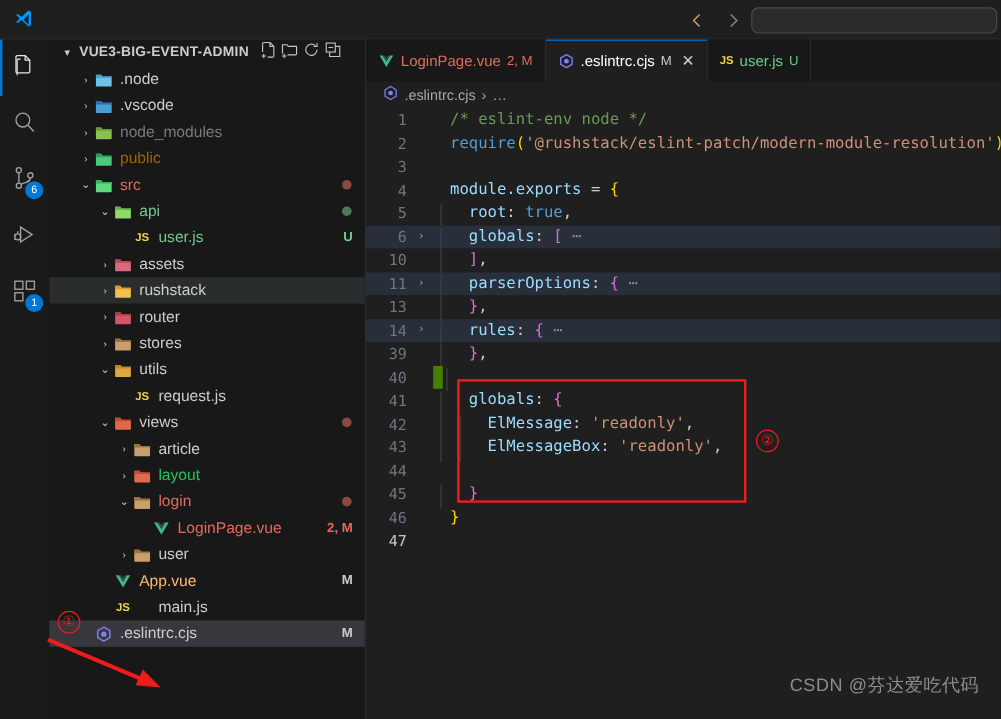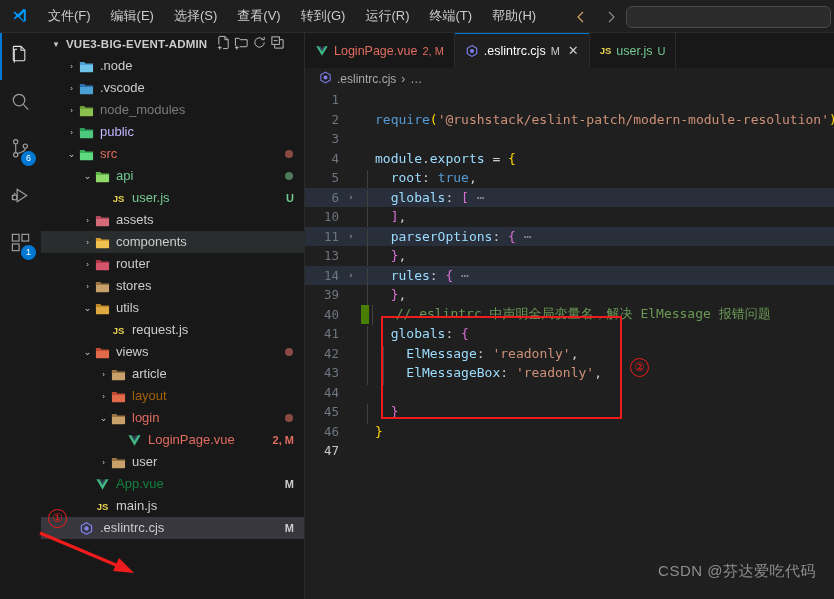--- a/index.html
+++ b/index.html
@@ -186,30 +186,20 @@
 <body>
 
 <div class="app">
 
   <div class="titlebar">
     <div class="vs-logo">
       <svg viewBox="0 0 24 24">
           <path fill="#0098ff" d="M17.8 1.2 9.9 8.7 5.2 5.1 3.4 6l4.1 4.5-4.1 4.5 1.8.9 4.7-3.6 7.9 7.5 3.1-1.4V2.6l-3.1-1.4zm.3 4.4v12.8l-5.7-6.4 5.7-6.4z"></path>
         </svg>
     </div>
-    <div class="menu" id="menu-root">
-        <div class="menu-item">文件(F)</div>
-        <div class="menu-item">编辑(E)</div>
-        <div class="menu-item">选择(S)</div>
-        <div class="menu-item">查看(V)</div>
-        <div class="menu-item">转到(G)</div>
-        <div class="menu-item">运行(R)</div>
-        <div class="menu-item">终端(T)</div>
-        <div class="menu-item">帮助(H)</div>
-      </div>
     <div class="titlebar-right">
       <div class="navbtn">
         <svg viewBox="0 0 16 16" fill="none" stroke="#d4a263" stroke-width="1.2">
           <path d="M10 3 5 8l5 5"></path>
         </svg>
       </div>
       <div class="navbtn">
         <svg viewBox="0 0 16 16" fill="none" stroke="#8a8a8a" stroke-width="1.2">
           <path d="M6 3l5 5-5 5"></path>
         </svg>
@@ -325,21 +315,21 @@
           <span class="lbl" style="color: rgb(122, 122, 122);">node_modules</span>
         </div>
         <div class="row" style="padding-left: 24px;">
           <span class="chev">›</span>
           <span class="ficon">
             <svg viewBox="0 0 16 16">
               <path d="M1 3.4h4.6l1.3 1.6H15v8.3a.7.7 0 0 1-.7.7H1.7a.7.7 0 0 1-.7-.7z" fill="#4ec87d"></path>
               <path d="M1 3.4h4.6l1.3 1.6H15v1.4H1z" fill="#2e9e5b"></path>
             </svg>
           </span>
-          <span class="lbl" style="color: #c4b5fd;">public</span>
+          <span class="lbl" style="color: #a16207;">public</span>
         </div>
         <div class="row" style="padding-left: 24px;">
           <span class="chev" style="font-size: 9px;">⌄</span>
           <span class="ficon">
             <svg viewBox="0 0 16 16">
               <path d="M1 3.4h4.6l1.3 1.6H15v8.3a.7.7 0 0 1-.7.7H1.7a.7.7 0 0 1-.7-.7z" fill="#5fd97f"></path>
               <path d="M1 3.4h4.6l1.3 1.6H15v1.4H1z" fill="#3ab05a"></path>
             </svg>
           </span>
           <span class="lbl" style="color: rgb(224, 108, 96);">src</span>
@@ -373,21 +363,21 @@
           <span class="lbl" style="color: rgb(204, 204, 204);">assets</span>
         </div>
         <div class="row hovered" style="padding-left: 40px;">
           <span class="chev">›</span>
           <span class="ficon">
             <svg viewBox="0 0 16 16">
               <path d="M1 3.4h4.6l1.3 1.6H15v8.3a.7.7 0 0 1-.7.7H1.7a.7.7 0 0 1-.7-.7z" fill="#f0c050"></path>
               <path d="M1 3.4h4.6l1.3 1.6H15v1.4H1z" fill="#d99c2b"></path>
             </svg>
           </span>
-          <span class="lbl" style="color: rgb(204, 204, 204);">components</span>
+          <span class="lbl" style="color: rgb(204, 204, 204);">rushstack</span>
         </div>
         <div class="row" style="padding-left: 40px;">
           <span class="chev">›</span>
           <span class="ficon">
             <svg viewBox="0 0 16 16">
               <path d="M1 3.4h4.6l1.3 1.6H15v8.3a.7.7 0 0 1-.7.7H1.7a.7.7 0 0 1-.7-.7z" fill="#d4556a"></path>
               <path d="M1 3.4h4.6l1.3 1.6H15v1.4H1z" fill="#b0384a"></path>
             </svg>
           </span>
           <span class="lbl" style="color: rgb(204, 204, 204);">router</span>
@@ -439,21 +429,21 @@
           <span class="lbl" style="color: rgb(204, 204, 204);">article</span>
         </div>
         <div class="row" style="padding-left: 56px;">
           <span class="chev">›</span>
           <span class="ficon">
             <svg viewBox="0 0 16 16">
               <path d="M1 3.4h4.6l1.3 1.6H15v8.3a.7.7 0 0 1-.7.7H1.7a.7.7 0 0 1-.7-.7z" fill="#e06a4a"></path>
               <path d="M1 3.4h4.6l1.3 1.6H15v1.4H1z" fill="#c04a32"></path>
             </svg>
           </span>
-          <span class="lbl" style="color: #a16207;">layout</span>
+          <span class="lbl" style="color: #22c55e;">layout</span>
         </div>
         <div class="row" style="padding-left: 56px;">
           <span class="chev" style="font-size: 9px;">⌄</span>
           <span class="ficon">
             <svg viewBox="0 0 16 16">
               <path d="M1 3.4h4.6l1.3 1.6H15v8.3a.7.7 0 0 1-.7.7H1.7a.7.7 0 0 1-.7-.7z" fill="#c9a06a"></path>
               <path d="M1 3.4h4.6l1.3 1.6H15v1.4H1z" fill="#9a7440"></path>
             </svg>
           </span>
           <span class="lbl" style="color: rgb(224, 108, 96);">login</span>
@@ -481,27 +471,27 @@
           <span class="lbl" style="color: rgb(204, 204, 204);">user</span>
         </div>
         <div class="row" style="padding-left: 40px;">
           <span class="chev"></span>
           <span class="ficon">
             <svg viewBox="0 0 16 16">
               <path d="M1.5 2.5h3L8 8.3l3.5-5.8h3L8 13.5z" fill="#41b883"></path>
               <path d="M4.5 2.5h2L8 5l1.5-2.5h2L8 8.3z" fill="#35495e"></path>
             </svg>
           </span>
-          <span class="lbl" style="color: #15803d; text-align: right;">App.vue</span>
+          <span class="lbl" style="color: #fdba74; text-align: right;">App.vue</span>
           <span class="gitmark" style="color: rgb(204, 204, 204);">M</span>
         </div>
         <div class="row" style="padding-left: 40px;">
           <span class="chev"></span>
           <span class="jsicon">JS</span>
-          <span class="lbl" style="color: rgb(204, 204, 204);">main.js</span>
+          <span class="lbl" style="color: rgb(204, 204, 204); margin-left: 16px;">main.js</span>
         </div>
         <div class="row selected" style="padding-left: 24px;">
           <span class="chev"></span>
           <span class="ficon">
             <svg viewBox="0 0 16 16">
               <polygon points="8,1.8 13.4,4.9 13.4,11.1 8,14.2 2.6,11.1 2.6,4.9" fill="none" stroke="#8080f2" stroke-width="1.3"></polygon>
               <circle cx="8" cy="8" r="2.3" fill="#8080f2"></circle>
             </svg>
           </span>
           <span class="lbl" style="color: rgb(204, 204, 204);">.eslintrc.cjs</span>
@@ -546,32 +536,32 @@
           <circle cx="8" cy="8" r="2.4" fill="#8080f2"></circle>
         </svg>
     </span>
     <span>.eslintrc.cjs</span>
     <span>›</span>
     <span>…</span>
   </div>
 
   <div class="editor">
     <div id="code-root">
-        <div class="codeline"><span class="ln">1</span><span class="fold"></span><span class="gutterbar"></span></div>
+        <div class="codeline"><span class="ln">1</span><span class="fold"></span><span class="gutterbar"></span><span class="code"><span class="t-comment">/* eslint-env node */</span></span></div>
         <div class="codeline"><span class="ln">2</span><span class="fold"></span><span class="gutterbar"></span><span class="code"><span class="t-fn">require</span><span class="t-paren">(</span><span class="t-str">'@rushstack/eslint-patch/modern-module-resolution'</span><span class="t-paren">)</span></span></div>
         <div class="codeline"><span class="ln">3</span><span class="fold"></span><span class="gutterbar"></span><span class="code"></span></div>
         <div class="codeline"><span class="ln">4</span><span class="fold"></span><span class="gutterbar"></span><span class="code"><span class="t-obj">module</span><span class="t-punct">.</span><span class="t-obj">exports</span><span class="t-punct"> = </span><span class="t-paren">{</span></span></div>
         <div class="codeline"><span class="ln">5</span><span class="fold"></span><span class="gutterbar"></span><span class="code"><span class="indent-guide" style="left: 0px;"></span><span>  </span><span class="t-prop">root</span><span class="t-punct">: </span><span class="t-kw">true</span><span class="t-punct">,</span></span></div>
         <div class="codeline folded"><span class="ln">6</span><span class="fold">›</span><span class="gutterbar"></span><span class="code"><span class="indent-guide" style="left: 0px;"></span><span>  </span><span class="t-prop">globals</span><span class="t-punct">: </span><span class="t-paren2">[</span><span class="t-dots"> ⋯</span></span></div>
         <div class="codeline"><span class="ln">10</span><span class="fold"></span><span class="gutterbar"></span><span class="code"><span class="indent-guide" style="left: 0px;"></span><span>  </span><span class="t-paren2">]</span><span class="t-punct">,</span></span></div>
         <div class="codeline folded"><span class="ln">11</span><span class="fold">›</span><span class="gutterbar"></span><span class="code"><span class="indent-guide" style="left: 0px;"></span><span>  </span><span class="t-prop">parserOptions</span><span class="t-punct">: </span><span class="t-paren2">{</span><span class="t-dots"> ⋯</span></span></div>
         <div class="codeline"><span class="ln">13</span><span class="fold"></span><span class="gutterbar"></span><span class="code"><span class="indent-guide" style="left: 0px;"></span><span>  </span><span class="t-paren2">}</span><span class="t-punct">,</span></span></div>
         <div class="codeline folded"><span class="ln">14</span><span class="fold">›</span><span class="gutterbar"></span><span class="code"><span class="indent-guide" style="left: 0px;"></span><span>  </span><span class="t-prop">rules</span><span class="t-punct">: </span><span class="t-paren2">{</span><span class="t-dots"> ⋯</span></span></div>
         <div class="codeline"><span class="ln">39</span><span class="fold"></span><span class="gutterbar"></span><span class="code"><span class="indent-guide" style="left: 0px;"></span><span>  </span><span class="t-paren2">}</span><span class="t-punct">,</span></span></div>
-        <div class="codeline"><span class="ln">40</span><span class="fold"></span><span class="gutterbar mod"></span><span class="code"><span class="indent-guide" style="left: 0px;"></span><span>  </span><span class="t-comment">// eslintrc 中声明全局变量名，解决 ElMessage 报错问题</span></span></div>
+        <div class="codeline"><span class="ln">40</span><span class="fold"></span><span class="gutterbar mod"></span><span class="code"><span class="indent-guide" style="left: 0px;"></span><span>  </span></span></div>
         <div class="codeline"><span class="ln">41</span><span class="fold"></span><span class="gutterbar"></span><span class="code"><span class="indent-guide" style="left: 0px;"></span><span>  </span><span class="t-prop">globals</span><span class="t-punct">: </span><span class="t-paren2">{</span></span></div>
         <div class="codeline"><span class="ln">42</span><span class="fold"></span><span class="gutterbar"></span><span class="code"><span class="indent-guide" style="left: 0px;"></span><span class="indent-guide" style="left: 15.6px;"></span><span>    </span><span class="t-prop">ElMessage</span><span class="t-punct">: </span><span class="t-str">'readonly'</span><span class="t-punct">,</span></span></div>
         <div class="codeline"><span class="ln">43</span><span class="fold"></span><span class="gutterbar"></span><span class="code"><span class="indent-guide" style="left: 0px;"></span><span class="indent-guide" style="left: 15.6px;"></span><span>    </span><span class="t-prop">ElMessageBox</span><span class="t-punct">: </span><span class="t-str">'readonly'</span><span class="t-punct">,</span></span></div>
         <div class="codeline"><span class="ln">44</span><span class="fold"></span><span class="gutterbar"></span></div>
         <div class="codeline"><span class="ln">45</span><span class="fold"></span><span class="gutterbar"></span><span class="code"><span class="indent-guide" style="left: 0px;"></span><span>  </span><span class="t-paren2">}</span></span></div>
         <div class="codeline"><span class="ln">46</span><span class="fold"></span><span class="gutterbar"></span><span class="code"><span class="t-paren">}</span></span></div>
         <div class="codeline"><span class="ln" style="color: rgb(198, 198, 198);">47</span><span class="fold"></span><span class="gutterbar"></span><span class="code"></span></div>
       </div>
   </div>
 

